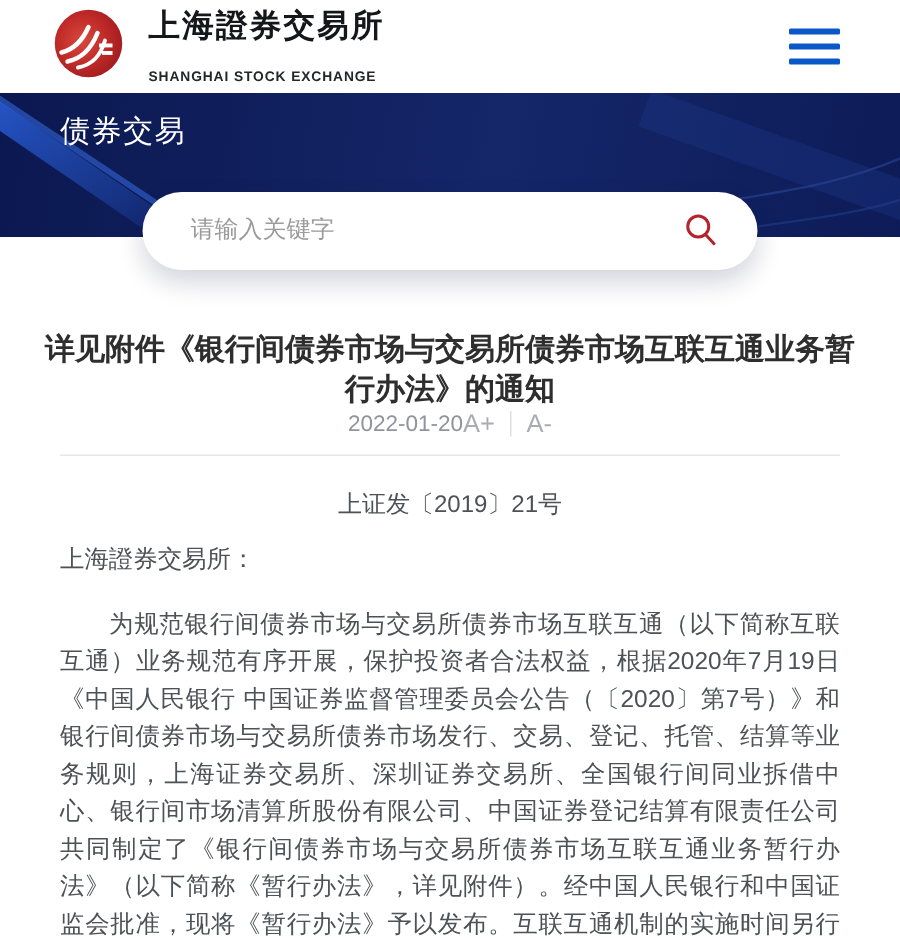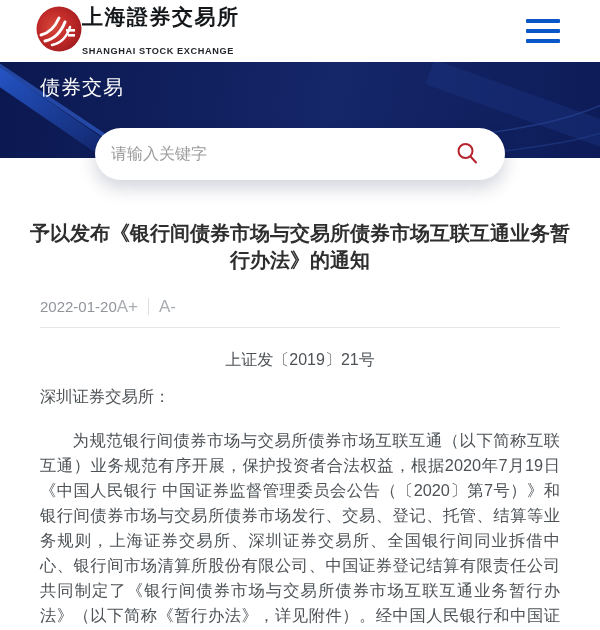--- a/index.html
+++ b/index.html
@@ -4,21 +4,21 @@
 <style>
   * { margin:0; padding:0; box-sizing:border-box; }
   html,body { background:#fff; }
   body { width:600px; height:630px; overflow:hidden;
          font-family:"Liberation Sans","DejaVu Sans",sans-serif; }
   .page { width:600px; height:630px; overflow:hidden; background:#fff; position:relative; }
 
   
   .site-header { height:62px; background:#fff; display:flex; align-items:center;
                  justify-content:space-between; padding:0 40px 0 36px; }
-  .logo { display:flex; align-items:center; gap:0; cursor:pointer; }
+  .logo { display:flex; align-items:center; gap:17px; cursor:pointer; }
   .logo-text { display:flex; flex-direction:column; line-height:1; }
   .logo-cn { font-family:"DejaVu Serif","Liberation Serif",serif; font-weight:700;
              font-size:21px; color:#15181b; letter-spacing:1.5px; white-space:nowrap; }
   .logo-en { font-size:9.2px; font-weight:700; color:#23262a; letter-spacing:0.6px;
              margin-top:20px; white-space:nowrap; }
   .menu-btn { width:34px; height:24px; display:flex; flex-direction:column;
               justify-content:space-between; cursor:pointer; background:none; border:none; }
   .menu-btn span { display:block; height:4px; width:100%; background:#0a58c8; border-radius:1px; }
 
   
@@ -29,32 +29,32 @@
                  pointer-events:none; overflow:hidden; }
   .banner-title { position:absolute; left:40px; top:12px; color:#ffffff;
                   font-size:20px; font-weight:500; letter-spacing:1px; z-index:2; }
 
   
   .search-wrap { position:absolute; left:95px; top:66px; width:410px; height:52px;
                  background:#fff; border-radius:26px; z-index:3;
                  box-shadow:0 8px 18px rgba(8,18,60,0.18);
                  display:flex; align-items:center; }
   .search-input { flex:1; border:none; outline:none; background:transparent;
-                  padding:0 10px 0 16px; font-size:16px; color:#0f766e;
+                  padding:0 10px 0 32px; font-size:16px; color:#0f766e;
                   font-family:"Liberation Sans","DejaVu Sans",sans-serif; }
   .search-input::placeholder { color:#9b9b9b; }
   .search-btn { background:none; border:none; cursor:pointer; padding:0 26px 0 6px;
                 display:flex; align-items:center; }
 
   
   .article { padding:62px 40px 0 40px; }
   .article-title { text-align:center; font-size:20px; line-height:27px; font-weight:700;
                    color:#2e2e2e; margin:0 -12px; }
-  .meta-row { display:flex; align-items:center; justify-content:flex-start;
-              margin-top:24px; }
+  .meta-row { display:flex; align-items:center; justify-content:center;
+              }
   .pub-date { color:#8f959b; font-size:15px; }
   .font-size-ctrls { display:flex; align-items:center; gap:10px; }
   .fs-btn { background:none; border:none; color:#a9adb2; font-size:17px;
             cursor:pointer; padding:0; line-height:1; }
   .fs-sep { width:1px; height:17px; background:#e0e0e0; }
   .divider { height:1px; background:#e7e7e7; margin-top:12px; }
   .doc-number { text-align:center; margin-top:22px; font-size:16px; color:#4d5256; }
   .salutation { margin-top:15px; font-size:16.3px; color:#4d5256; }
   .body-para { margin-top:20px; font-size:16.3px; line-height:25px; color:#4d5256;
                text-indent:2em; text-align:justify; letter-spacing:0; }
@@ -119,33 +119,33 @@
           <svg width="24" height="24" viewBox="0 0 24 24">
             <circle cx="10.5" cy="10" r="7" fill="none" stroke="#b5232d" stroke-width="2"></circle>
             <line x1="15.5" y1="15.5" x2="21" y2="21.5" stroke="#b5232d" stroke-width="2" stroke-linecap="round"></line>
           </svg>
         </span>
       </button>
     </div>
   </div>
 
   <div class="article">
-    <h1 class="article-title">予以发布《银行间债券市场与交易所债券市场互联互通业务暂行办法》的通知</h1>
+    <h1 class="article-title">详见附件《银行间债券市场与交易所债券市场互联互通业务暂行办法》的通知</h1>
 
     <div class="meta-row">
       <span class="pub-date">2022-01-20</span>
       <span class="font-size-ctrls">
         <button class="fs-btn">A+</button>
         <span class="fs-sep"></span>
         <button class="fs-btn">A-</button>
       </span>
     </div>
 
     <div class="divider"></div>
 
     <div class="doc-number">上证发〔2019〕21号</div>
 
-    <div class="salutation">深圳证券交易所：</div>
+    <div class="salutation">上海證券交易所：</div>
 
     <p class="body-para">为规范银行间债券市场与交易所债券市场互联互通（以下简称互联互通）业务规范有序开展，保护投资者合法权益，根据2020年7月19日《中国人民银行 中国证券监督管理委员会公告（〔2020〕第7号）》和银行间债券市场与交易所债券市场发行、交易、登记、托管、结算等业务规则，上海证券交易所、深圳证券交易所、全国银行间同业拆借中心、银行间市场清算所股份有限公司、中国证券登记结算有限责任公司共同制定了《银行间债券市场与交易所债券市场互联互通业务暂行办法》（以下简称《暂行办法》，详见附件）。经中国人民银行和中国证监会批准，现将《暂行办法》予以发布。互联互通机制的实施时间另行通知。</p>
   </div>
 
 </div>
 
 </body></html>

